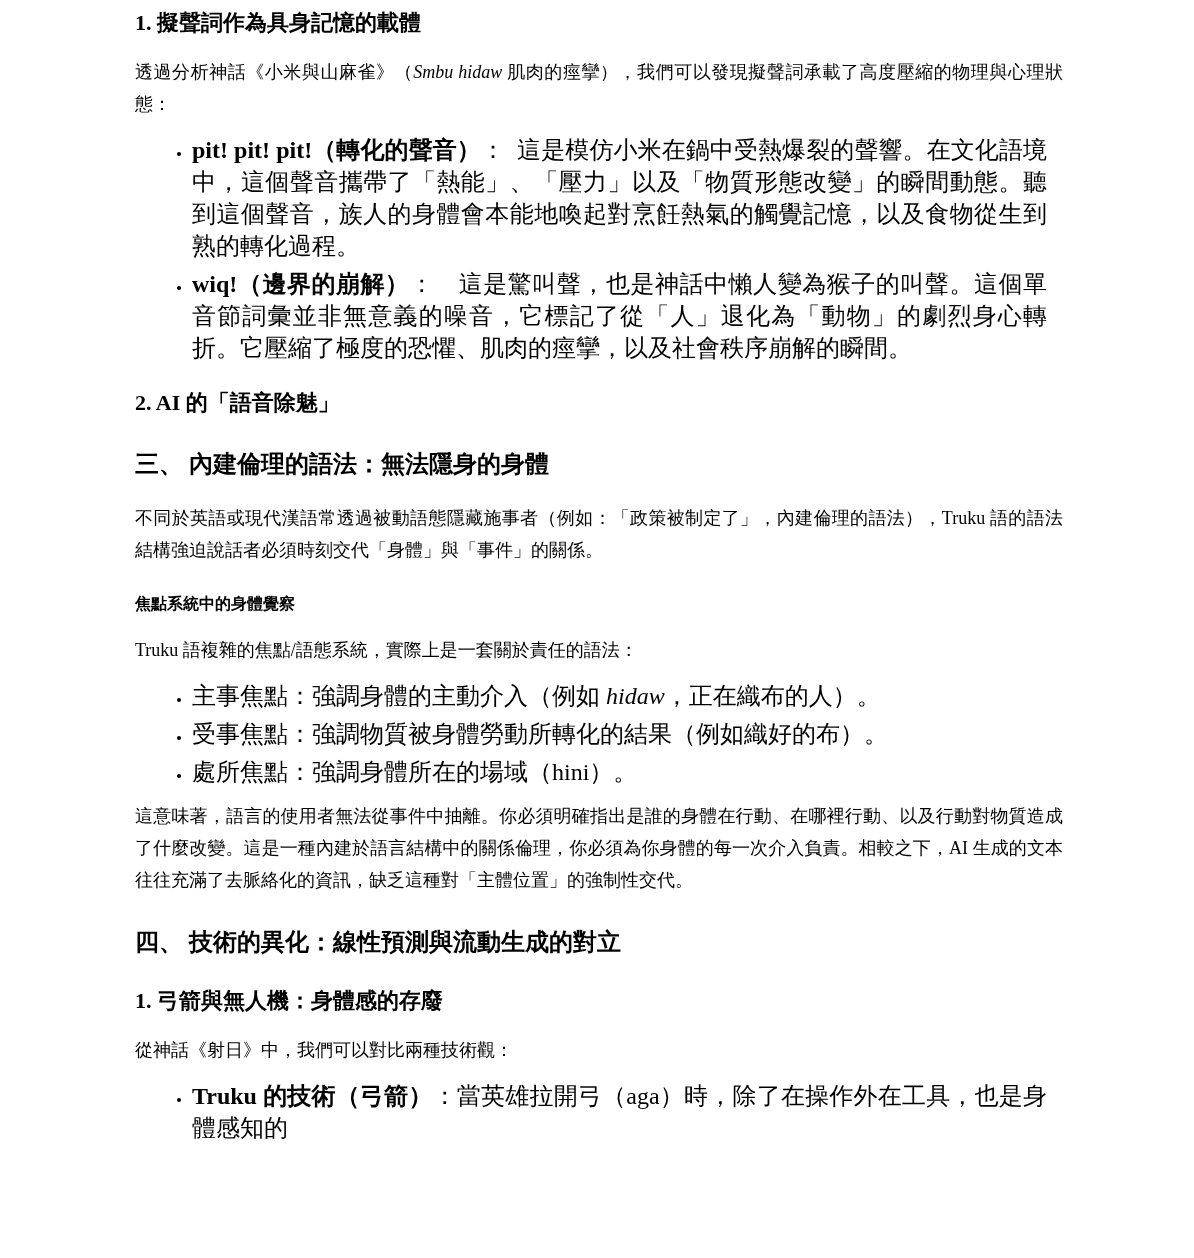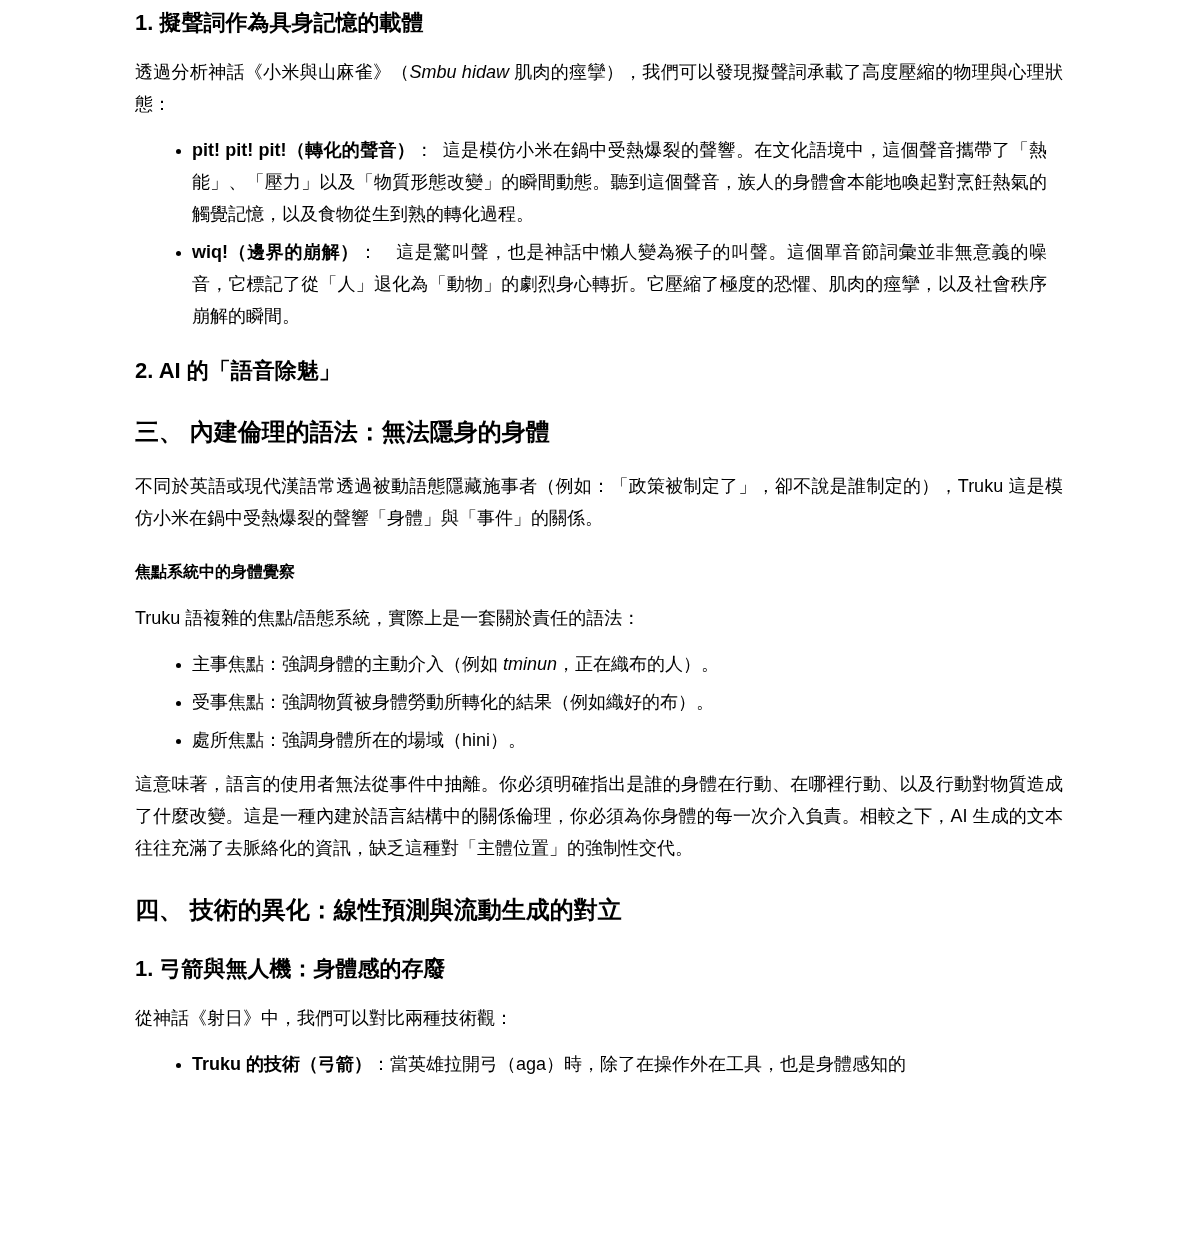--- a/index.html
+++ b/index.html
@@ -9,41 +9,41 @@
     width: 1194px;
     height: 1258px;
     overflow: hidden;
   }
   .page {
     position: relative;
     width: 1194px;
     height: 1258px;
     background: #ffffff;
     color: #000000;
-    font-family: Liberation Sans, sans-serif;
+    font-family: Liberation Serif, serif;
   }
   .content {
     position: absolute;
     left: 135px;
     top: 0;
     width: 928px;
   }
   p {
     font-size: 18px;
     line-height: 32px;
     margin: 14px 0;
     text-align: justify;
   }
   p.tight { margin-top: 2px; }
   ul {
     margin: 12px 0;
     padding-left: 57px;
   }
   li {
-    font-size: 18px;
+    font-size: 24px;
     line-height: 32px;
     margin: 0 16px 6px 0;
     text-align: justify;
   }
   li::marker { font-size: 15px; }
   h2.doc {
     font-size: 24px;
     line-height: 40px;
     font-weight: bold;
     margin: 26px 0 18px 0;
@@ -77,28 +77,28 @@
     <ul>
       <li><strong>pit! pit! pit!（轉化的聲音）</strong><span>： 這是模仿小米在鍋中受熱爆裂的聲響。在文化語境中，這個聲音攜帶了「熱能」、「壓力」以及「物質形態改變」的瞬間動態。聽到這個聲音，族人的身體會本能地喚起對烹飪熱氣的觸覺記憶，以及食物從生到熟的轉化過程。</span></li>
       <li><strong>wiq!（邊界的崩解）</strong><span>： 這是驚叫聲，也是神話中懶人變為猴子的叫聲。這個單音節詞彙並非無意義的噪音，它標記了從「人」退化為「動物」的劇烈身心轉折。它壓縮了極度的恐懼、肌肉的痙攣，以及社會秩序崩解的瞬間。</span></li>
     </ul>
 
     <h3 class="doc">2. AI 的「語音除魅」</h3>
 
 
     <h2 class="doc">三、 內建倫理的語法：無法隱身的身體</h2>
 
-    <p>不同於英語或現代漢語常透過被動語態隱藏施事者（例如：「政策被制定了」，卻不說是誰制定的），Truku 這是模仿小米在鍋中受熱爆裂的聲響「身體」與「事件」的關係。</p>
+    <p>不同於英語或現代漢語常透過被動語態隱藏施事者（例如：「政策被制定了」，內建倫理的語法），Truku 語的語法結構強迫說話者必須時刻交代「身體」與「事件」的關係。</p>
 
     <h4 class="doc">焦點系統中的身體覺察</h4>
 
     <p>Truku 語複雜的焦點/語態系統，實際上是一套關於責任的語法：</p>
 
     <ul>
-      <li><span>主事焦點：強調身體的主動介入（例如 </span><em>tminun</em><span>，正在織布的人）。</span></li>
+      <li><span>主事焦點：強調身體的主動介入（例如 </span><em>hidaw</em><span>，正在織布的人）。</span></li>
       <li><span>受事焦點：強調物質被身體勞動所轉化的結果（例如織好的布）。</span><em></em><span></span></li>
       <li><span>處所焦點：強調身體所在的場域（hini）。</span><em></em><span></span></li>
     </ul>
 
     <p class="tight">這意味著，語言的使用者無法從事件中抽離。你必須明確指出是誰的身體在行動、在哪裡行動、以及行動對物質造成了什麼改變。這是一種內建於語言結構中的關係倫理，你必須為你身體的每一次介入負責。相較之下，AI 生成的文本往往充滿了去脈絡化的資訊，缺乏這種對「主體位置」的強制性交代。</p>
 
     <h2 class="doc">四、 技術的異化：線性預測與流動生成的對立</h2>
 
     <h3 class="doc">1. 弓箭與無人機：身體感的存廢</h3>
 

